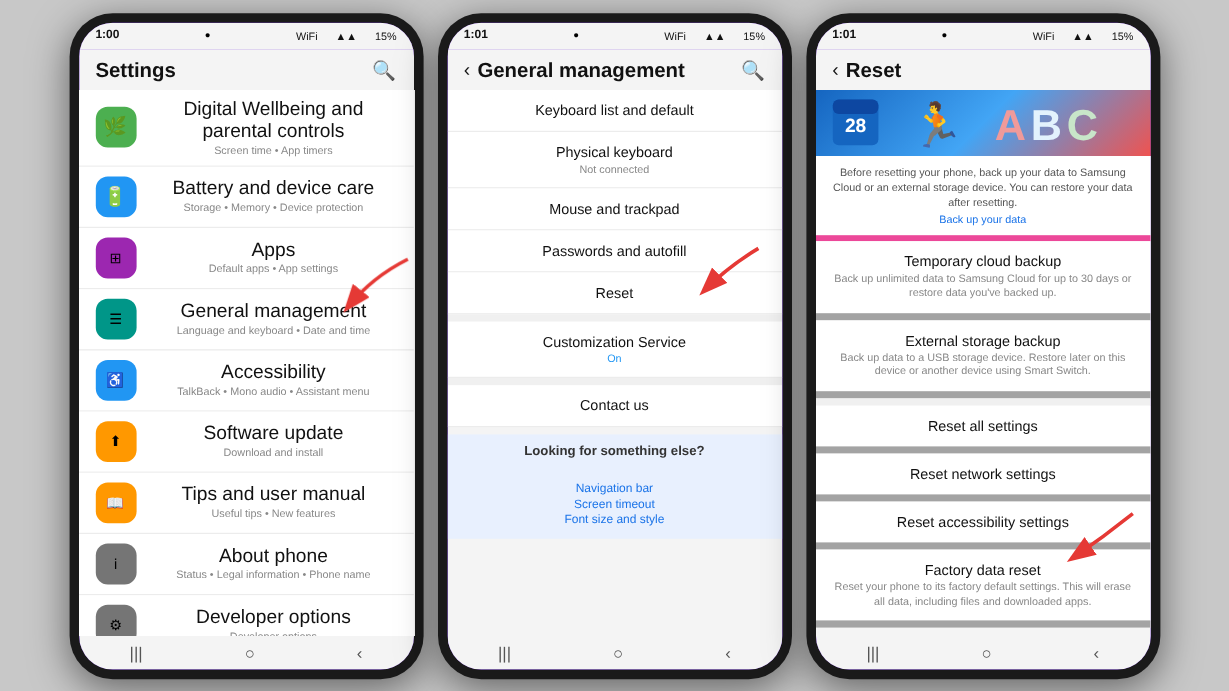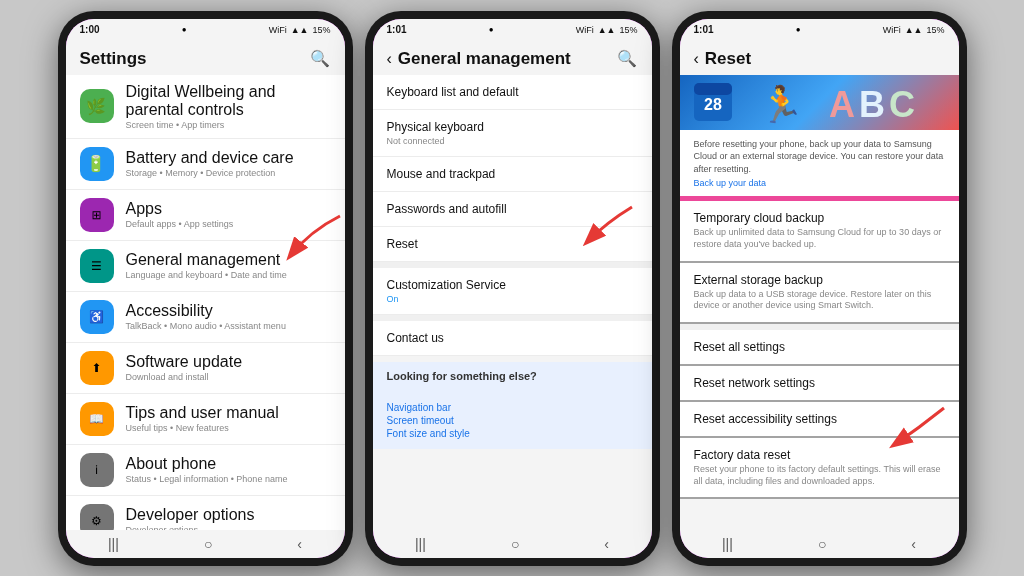--- a/index.html
+++ b/index.html
@@ -21,46 +21,47 @@
       background: #1a1a1a;
       border-radius: 36px;
       padding: 8px;
       box-shadow: 0 8px 32px rgba(0,0,0,0.5);
       position: relative;
     }
 
     .phone-screen {
       width: 100%;
       height: 100%;
-      background: #d946ef;
+      background: #6d28d9;
       border-radius: 28px;
       overflow: hidden;
       display: flex;
       flex-direction: column;
+      text-align: center;
     }
 
     
     .status-bar {
       background: #f4f4f4;
       height: 22px;
       display: flex;
       align-items: center;
       justify-content: space-between;
       padding: 0 14px;
       flex-shrink: 0;
     }
     .status-bar-time {
       font-size: 10px;
       font-weight: 600;
       color: #111;
     }
     .status-bar-icons {
       display: flex;
       align-items: center;
-      gap: 4px;
+      gap: 15px;
       font-size: 9px;
       color: #111;
     }
     .status-center {
       display: flex;
       align-items: center;
       gap: 3px;
     }
 
     
@@ -212,21 +213,21 @@
     }
     .reset-info-link {
       font-size: 9px;
       color: #1a73e8;
       margin-top: 3px;
     }
 
     .reset-item {
       padding: 10px 14px;
       background: #fff;
-      border-bottom: 2px solid #a3a3a3;
+      border-bottom: 6px solid #a3a3a3;
       cursor: pointer;
     }
     .reset-item-title {
       font-size: 12px;
       font-weight: 500;
       color: #111;
     }
     .reset-item-sub {
       font-size: 9px;
       color: #888;

